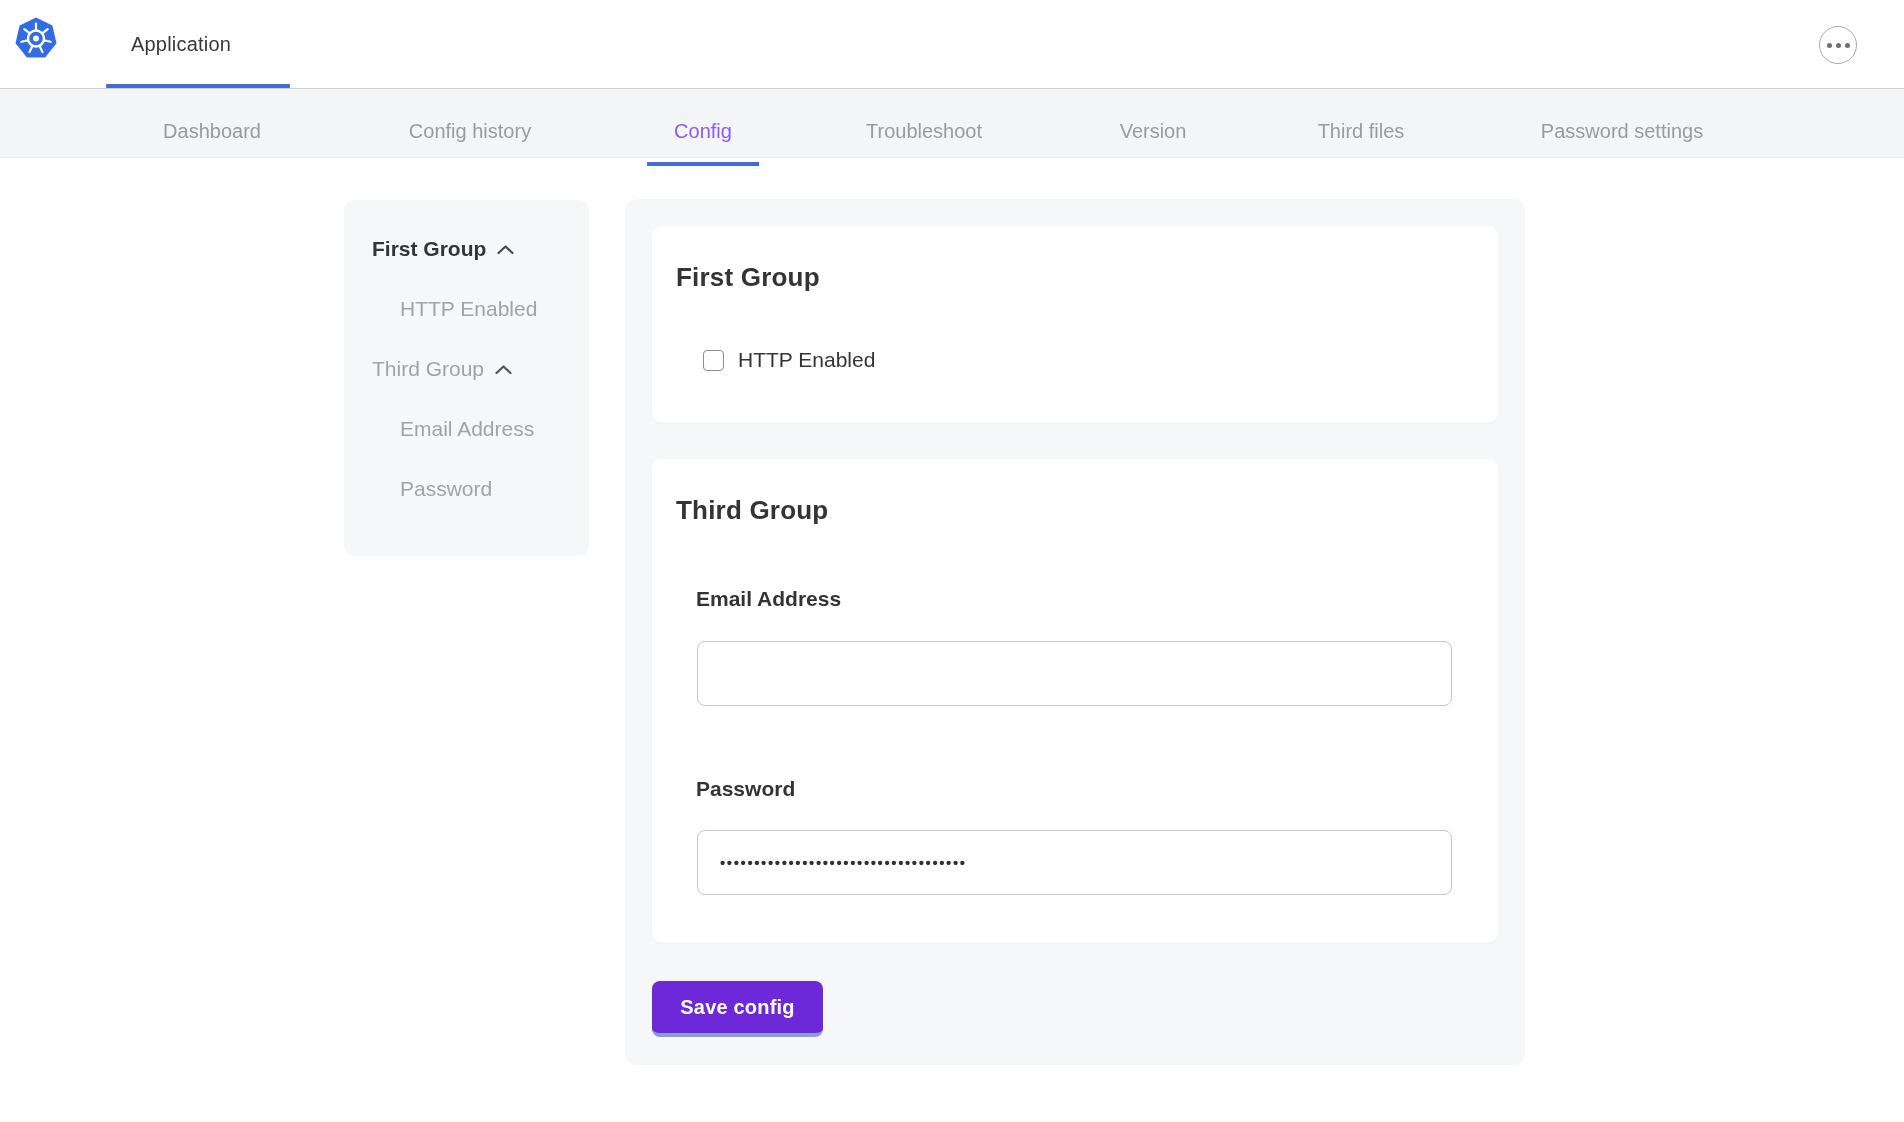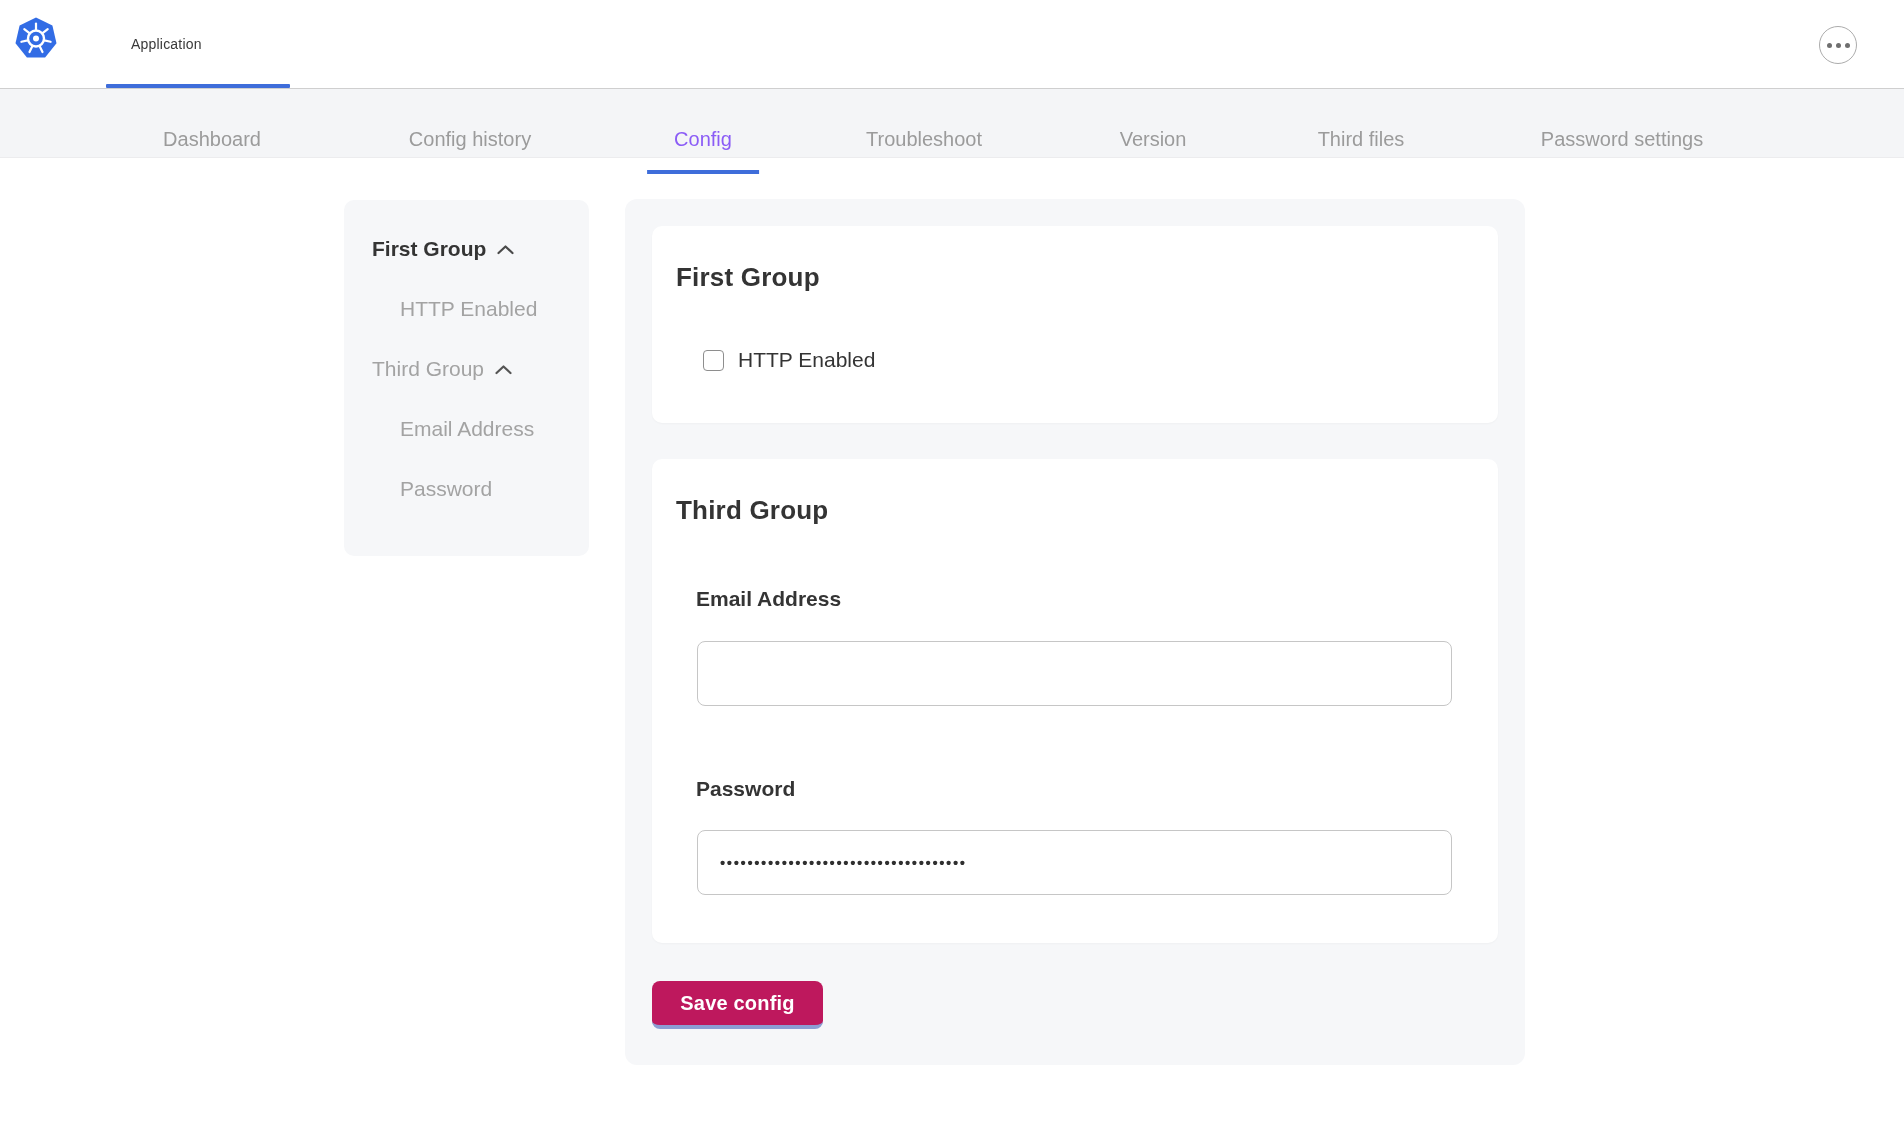--- a/index.html
+++ b/index.html
@@ -15,21 +15,21 @@
   .header {
     position: absolute; left: 0; top: 0; width: 1904px; height: 88px;
     background: #ffffff;
   }
   .logo {
     position: absolute; left: 14px; top: 16px; width: 44px; height: 44px;
   }
   .app-tab {
     position: absolute; left: 106px; top: 0; height: 88px; padding: 0 25px;
     display: flex; align-items: center;
-    font-size: 14px; color: #393939; letter-spacing: .2px;
+    font-size: 20px; color: #393939; letter-spacing: .2px;
     cursor: pointer;
   }
   .app-tab-underline {
     position: absolute; left: 106px; bottom: 0; width: 184px; height: 4px;
     background: #3e6dda; border-radius: 1px;
   }
   .menu-btn {
     position: absolute; left: 1819px; top: 26px; width: 38px; height: 38px;
     border: 1px solid #acacac; border-radius: 50%; background: #fff;
     display: flex; align-items: center; justify-content: center; gap: 4px;
@@ -38,21 +38,21 @@
   .menu-btn .dot { width: 5px; height: 5px; border-radius: 50%; background: #6f6f6f; }
 
   
   .navbar {
     position: absolute; left: 0; top: 88px; width: 1904px; height: 70px;
     background: #f4f5f7;
     border-top: 1px solid #cfcfcf;
     border-bottom: 1px solid #ececee;
   }
   .nav-tab {
-    position: absolute; top: 16px; height: 69px; transform: translateX(-50%);
+    position: absolute; top: 8px; height: 69px; transform: translateX(-50%);
     display: flex; align-items: center; justify-content: center;
     font-size: 20px; color: #9b9b9b; white-space: nowrap; cursor: pointer;
     padding: 0 8px;
   }
   .nav-tab.active { color: #8b5cf6; }
   .nav-tab.active .tab-underline {
     position: absolute; left: 50%; transform: translateX(-50%);
     bottom: 0; width: 112px; height: 4px; background: #3e6dda;
   }
 
@@ -109,22 +109,22 @@
     border: 1px solid #c6c6c6; border-radius: 8px; background: #fff;
     font-family: "Liberation Sans", "DejaVu Sans", sans-serif;
     font-size: 20px; color: #2f2f2f; padding: 0 20px; outline: none;
   }
   .input-email { top: 182px; }
   .input-password {
     top: 371px;
     font-size: 15px; font-weight: bold; letter-spacing: 1.6px; padding: 0 22px;
   }
   .save-btn {
-    position: absolute; left: 27px; top: 782px; width: 171px; height: 48px;
-    background: #be185d; border: none; border-bottom: 4px solid #8c9dd3;
+    position: absolute; left: 27px; top: 782px; width: 171px; height: 56px;
+    background: #6d28d9; border: none; border-bottom: 4px solid #8c9dd3;
     border-radius: 8px; cursor: pointer;
     font-family: "Liberation Sans", "DejaVu Sans", sans-serif;
     font-size: 20px; font-weight: bold; color: #ffffff; letter-spacing: .2px;
   }
 </style>
 </head>
 <body>
 
 <div class="header">
   <svg class="logo" viewBox="0 0 44 44">

